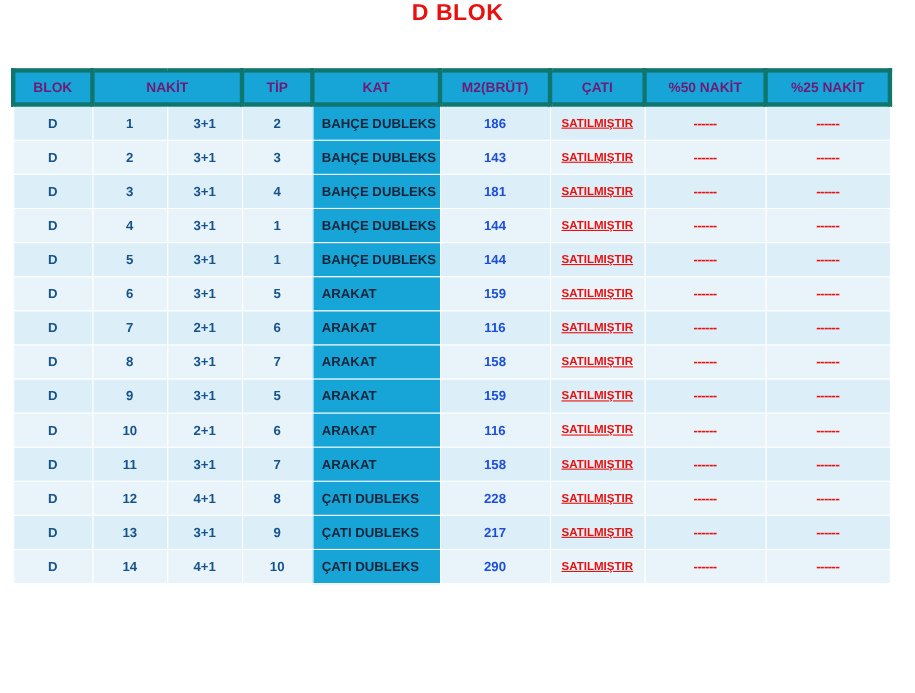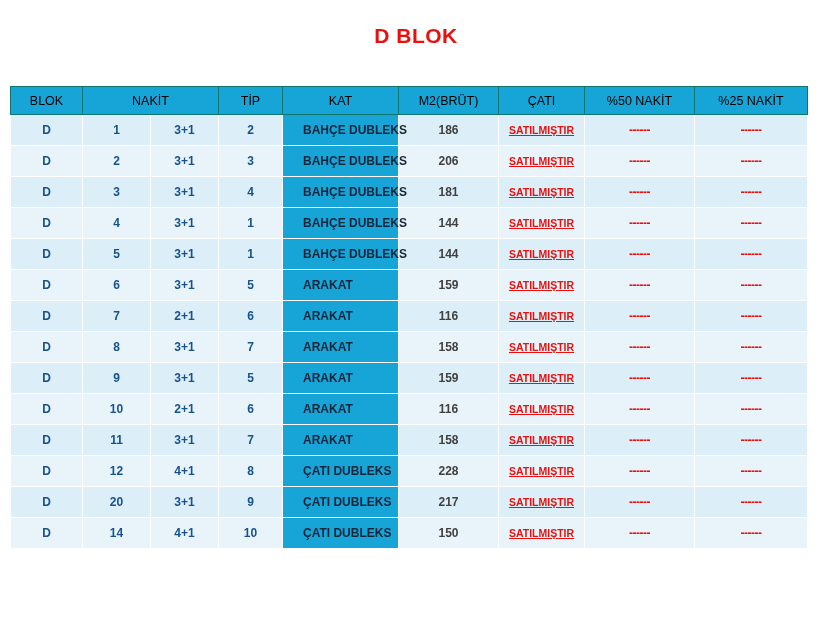--- a/index.html
+++ b/index.html
@@ -17,21 +17,21 @@
     position: relative;
     width: 832px;
     height: 630px;
   }
   .title {
     text-align: center;
     color: #e8110f;
     font-size: 21px;
     font-weight: bold;
     letter-spacing: 0.5px;
-    margin-top: 24px;
+    margin-top: 0;
     margin-bottom: 0;
   }
   .table-wrap {
     position: absolute;
     left: 10px;
     top: 62px;
     width: 797px;
   }
   table.grid {
     border-collapse: collapse;
@@ -43,25 +43,25 @@
   table.grid col.c-tip     { width: 68px; }
   table.grid col.c-kat     { width: 64px; }
   table.grid col.c-katad   { width: 116px; }
   table.grid col.c-m2      { width: 100px; }
   table.grid col.c-nakit   { width: 86px; }
   table.grid col.c-n50     { width: 110px; }
   table.grid col.c-n25     { width: 113px; }
 
   thead th {
     background: #17a5d8;
-    color: #000000;
+    color: #701a75;
     font-size: 12.5px;
-    font-weight: normal;
+    font-weight: bold;
     height: 25px;
-    border: 1px solid #0f766e;
+    border: 4px solid #0f766e;
     text-align: center;
     white-space: nowrap;
   }
   tbody td {
     height: 28px;
     border: 1px solid #ffffff;
     font-size: 12px;
     font-weight: bold;
     text-align: center;
     color: #1a1a1a;
@@ -70,24 +70,24 @@
   tbody tr.odd td { background: #dceef7; }
   tbody tr.even td { background: #e9f4fa; }
 
   td.cell-blok, td.cell-daire, td.cell-tip, td.cell-kat {
     color: #16528c;
   }
   td.cell-katad {
     background: #17a5d8 !important;
     color: #15253a;
     text-align: left;
-    padding-left: 20px;
+    padding-left: 8px;
   }
   td.cell-m2 {
-    color: #404040;
+    color: #1d4ed8;
   }
   td.cell-nakit {
     color: #e8110f;
     font-size: 10.5px;
     font-weight: bold;
     text-decoration: underline;
   }
   td.cell-n50, td.cell-n25 {
     color: #e8110f;
     letter-spacing: -0.5px;
@@ -137,21 +137,21 @@
             <td class="cell-nakit">SATILMIŞTIR</td>
             <td class="cell-n50">------</td>
             <td class="cell-n25">------</td>
           </tr>
           <tr class="even">
             <td class="cell-blok">D</td>
             <td class="cell-daire">2</td>
             <td class="cell-tip">3+1</td>
             <td class="cell-kat">3</td>
             <td class="cell-katad">BAHÇE DUBLEKS</td>
-            <td class="cell-m2">206</td>
+            <td class="cell-m2">143</td>
             <td class="cell-nakit">SATILMIŞTIR</td>
             <td class="cell-n50">------</td>
             <td class="cell-n25">------</td>
           </tr>
           <tr class="odd">
             <td class="cell-blok">D</td>
             <td class="cell-daire">3</td>
             <td class="cell-tip">3+1</td>
             <td class="cell-kat">4</td>
             <td class="cell-katad">BAHÇE DUBLEKS</td>
@@ -254,36 +254,36 @@
             <td class="cell-tip">4+1</td>
             <td class="cell-kat">8</td>
             <td class="cell-katad">ÇATI DUBLEKS</td>
             <td class="cell-m2">228</td>
             <td class="cell-nakit">SATILMIŞTIR</td>
             <td class="cell-n50">------</td>
             <td class="cell-n25">------</td>
           </tr>
           <tr class="odd">
             <td class="cell-blok">D</td>
-            <td class="cell-daire">20</td>
+            <td class="cell-daire">13</td>
             <td class="cell-tip">3+1</td>
             <td class="cell-kat">9</td>
             <td class="cell-katad">ÇATI DUBLEKS</td>
             <td class="cell-m2">217</td>
             <td class="cell-nakit">SATILMIŞTIR</td>
             <td class="cell-n50">------</td>
             <td class="cell-n25">------</td>
           </tr>
           <tr class="even">
             <td class="cell-blok">D</td>
             <td class="cell-daire">14</td>
             <td class="cell-tip">4+1</td>
             <td class="cell-kat">10</td>
             <td class="cell-katad">ÇATI DUBLEKS</td>
-            <td class="cell-m2">150</td>
+            <td class="cell-m2">290</td>
             <td class="cell-nakit">SATILMIŞTIR</td>
             <td class="cell-n50">------</td>
             <td class="cell-n25">------</td>
           </tr>
         </tbody>
     </table>
   </div>
 
 </div>
 

